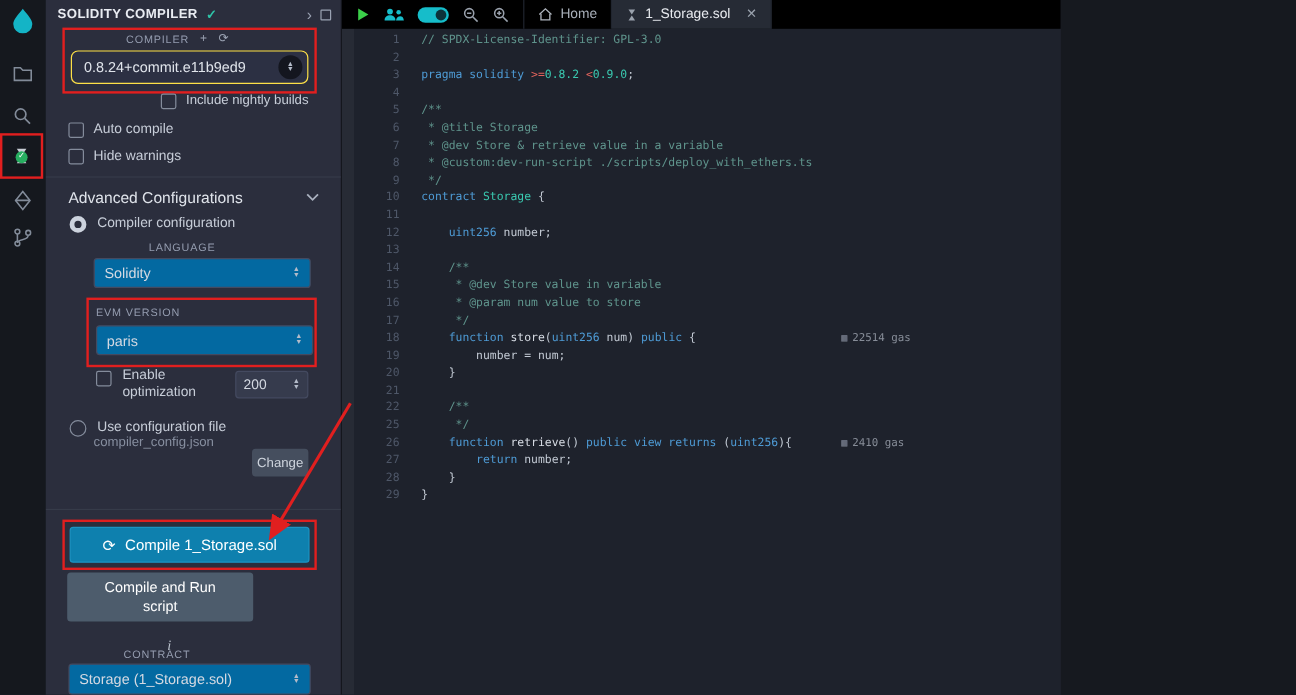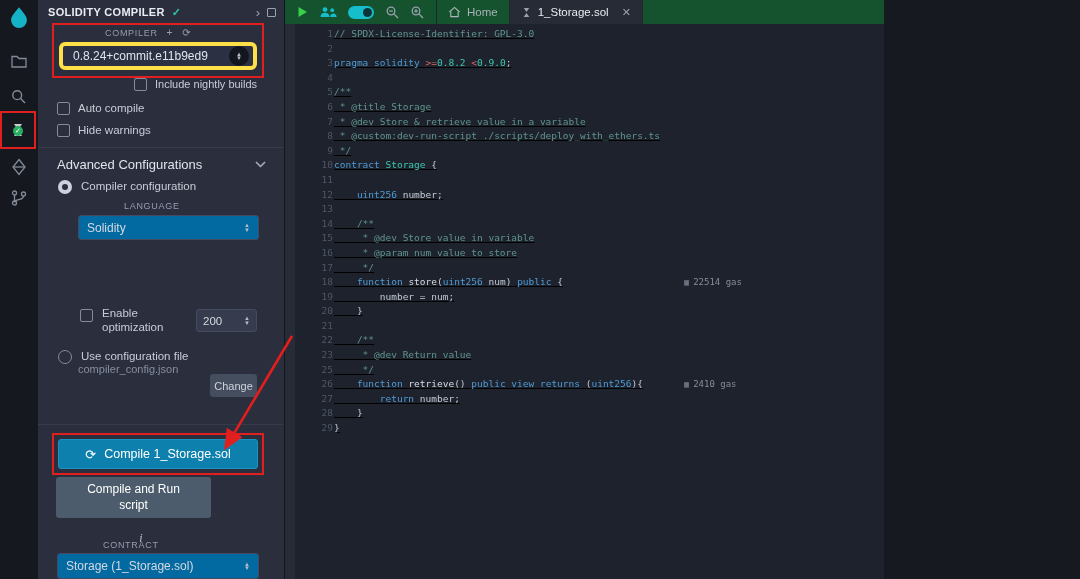--- a/index.html
+++ b/index.html
@@ -26,21 +26,21 @@
   .panel-title { font-size:11px; font-weight:bold; color:#e9ecf2; letter-spacing:.3px; white-space:nowrap; }
   .hdr-check { color:#2ec4a8; font-size:11px; font-weight:bold; }
   .hdr-spacer { flex:1; }
   .hdr-chevron { color:#9aa2b2; font-size:13px; line-height:1; }
   .hdr-popout { width:9px; height:9px; border:1px solid #9aa2b2; border-radius:1px; }
 
   .sec-label { font-size:9px; color:#959db0; letter-spacing:.7px; display:flex; align-items:center; gap:9px;margin-left:46px; }
   .mini-icon { color:#9aa2b2; font-size:10px; line-height:1; }
 
   .compiler-box { position:absolute; top:23px; left:14px; width:212px; border:2px solid #e11f1f; padding:3px 5px 6px 5px; }
-  .version-select { margin-top:4px; height:28px; background:#2c3043; border:4px solid #fde047; border-radius:6px;
+  .version-select { margin-top:4px; height:28px; background:#2c3043; border:1px solid #fde047; border-radius:6px;
                     display:flex; align-items:center; padding:0 4px 0 10px; cursor:pointer; }
   .version-text { flex:1; font-size:12px; color:#e0e4eb; white-space:nowrap; overflow:hidden; }
   .circle-stepper { width:20px; height:20px; border-radius:50%; background:#14161f; display:flex; flex-direction:column;
                     align-items:center; justify-content:center; color:#cfd4de; }
 
   .stepper { display:flex; flex-direction:column; align-items:center; color:#b4bbc9; }
   .stepper span { font-size:6px; line-height:4.5px; }
 
   .chk-row { position:absolute; display:flex; align-items:center; gap:8px; }
   .checkbox { width:13px; height:13px; border:1px solid #848c9c; border-radius:2px; background:transparent; flex:0 0 13px; }
@@ -93,37 +93,37 @@
   .compile-run-btn { width:155px; height:41px; background:#4d5c6c; border:none; border-radius:3px; color:#fff;
                      font-size:12px; line-height:1.3; text-align:center; padding:0 22px; cursor:pointer; }
   .info-icon { margin:13px 0 0 15px; color:#b9c0cb; font-size:12px; font-style:italic; font-family:"Liberation Serif",serif; }
   .copy-icon { margin:13px 0 0 13px; display:inline-flex; }
 
   .contract-label { position:absolute; top:540px; left:19px; }
   .contract-select { position:absolute; top:553px; left:19px; width:202px; height:26px; }
 
   
   .editor { flex:1; display:flex; flex-direction:column; background:#1e222c; position:relative; min-width:0; }
-  .topbar { flex:0 0 24px; height:24px; background:#14532d; display:flex; align-items:stretch; }
+  .topbar { flex:0 0 24px; height:24px; background:#000000; display:flex; align-items:stretch; }
   .toolbar { display:flex; align-items:center; gap:11px; padding:0 12px 0 12px; border-right:1px solid #20252f; }
   .tb { display:inline-flex; align-items:center; cursor:pointer; }
   .toggle { position:relative; width:26px; height:13px; border-radius:7px; background:#16bdca; }
   .toggle .knob { position:absolute; right:2px; top:2px; width:9px; height:9px; border-radius:50%; background:#0c333a; }
   .tab { display:flex; align-items:center; gap:6px; padding:0 11px; font-size:11.5px; color:#a9b0ba;
          border-right:1px solid #20252f; cursor:pointer; white-space:nowrap; }
   .tab.active { background:#262b35; color:#e8ebf0; }
   .tab .close { margin-left:7px; color:#9aa2ad; font-size:11px; line-height:1; }
   .topbar-rest { flex:1; }
 
   .code-wrap { flex:1; display:flex; overflow:hidden; }
   .left-strip { flex:0 0 10px; background:#272b35; }
   .code-lines { flex:1; padding-top:3px; font-family:"DejaVu Sans Mono",monospace; font-size:9.5px; cursor:text; }
   .code-line { display:flex; height:14.6px; line-height:14.6px; }
   .ln { flex:0 0 38px; width:38px; text-align:right; color:#4e5768; user-select:none; }
-  .lc { margin-left:1px; white-space:pre; position:relative; flex:1;text-decoration:underline; }
+  .lc { margin-left:18px; white-space:pre; position:relative; flex:1; }
   .gas { position:absolute; left:350px; top:0; color:#878d98; font-size:9px; white-space:nowrap; }
   .gas .gas-i { font-size:8.5px; margin-right:4px; color:#7a8190; }
 
   .tok-c   { color:#5f948c; }
   .tok-k   { color:#4e9bd5; }
   .tok-t   { color:#4e9bd5; }
   .tok-cls { color:#3ac9b0; }
   .tok-f   { color:#d8dde5; }
   .tok-i   { color:#c3cad4; }
   .tok-n   { color:#3ac9b0; }
@@ -239,20 +239,30 @@
 
     <div class="sec-label lang-label">LANGUAGE</div>
     <div class="select lang-select">
       <span>Solidity</span>
       <span class="stepper">
           <span>▲</span>
           <span>▼</span>
         </span>
     </div>
 
+    <div class="evm-box">
+      <div class="sec-label">EVM VERSION</div>
+      <div class="select evm-select">
+        <span>paris</span>
+        <span class="stepper">
+            <span>▲</span>
+            <span>▼</span>
+          </span>
+      </div>
+    </div>
 
     <div class="opt-row">
       <span class="checkbox"></span>
       <span class="chk-label opt-label">Enable optimization</span>
     </div>
     <div class="runs-box">
       <span>200</span>
       <span class="stepper">
           <span>▲</span>
           <span>▼</span>
@@ -434,24 +444,20 @@
           </div>
           <div class="code-line">
             <span class="ln">21</span>
             <span class="lc"></span>
           </div>
           <div class="code-line">
             <span class="ln">22</span>
             <span class="lc"><span class="tok-c">    /**</span></span>
           </div>
           <div class="code-line">
-            <span class="ln">23</span>
-            <span class="lc"><span class="tok-c">     * @dev Return value</span></span>
-          </div>
-          <div class="code-line">
             <span class="ln">25</span>
             <span class="lc"><span class="tok-c">     */</span></span>
           </div>
           <div class="code-line">
             <span class="ln">26</span>
             <span class="lc"><span class="tok-p">    </span><span class="tok-k">function </span><span class="tok-f">retrieve</span><span class="tok-p">() </span><span class="tok-k">public view returns</span><span class="tok-p"> (</span><span class="tok-t">uint256</span><span class="tok-p">){</span><span class="gas"><span class="gas-i">▦</span>2410 gas</span></span>
           </div>
           <div class="code-line">
             <span class="ln">27</span>
             <span class="lc"><span class="tok-p">        </span><span class="tok-k">return </span><span class="tok-i">number</span><span class="tok-p">;</span></span>

